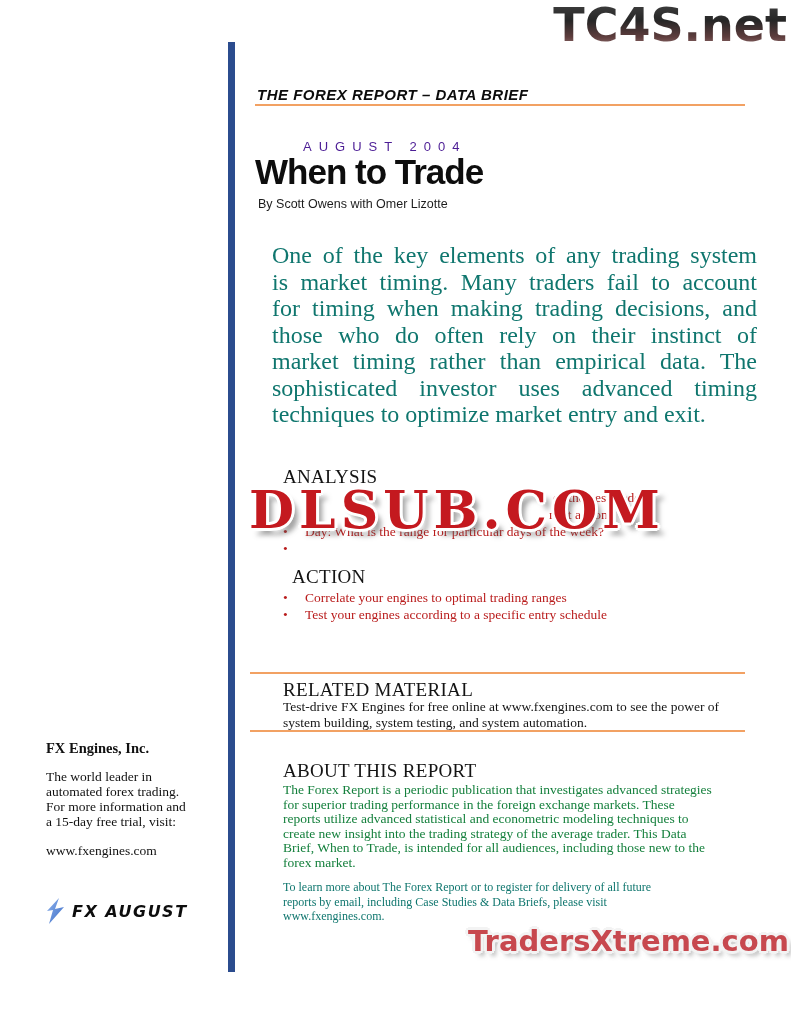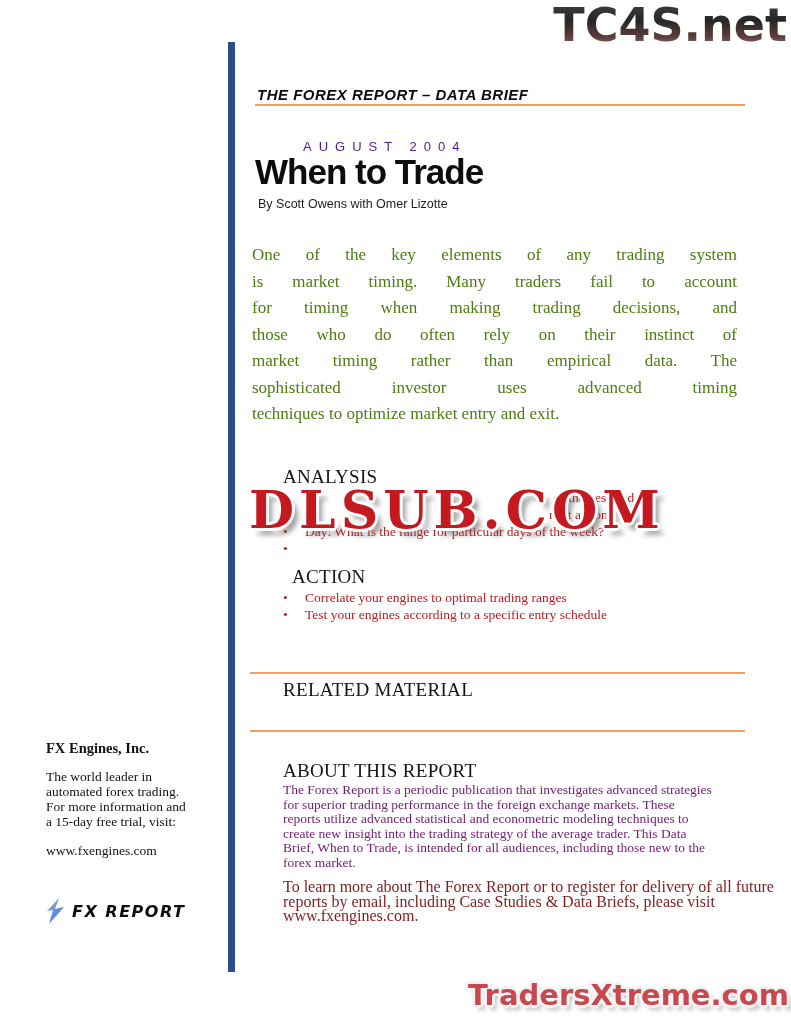--- a/index.html
+++ b/index.html
@@ -31,22 +31,22 @@
   }
   .title {
     position:absolute; left:255px; top:152px; font-family:"Liberation Sans", sans-serif;
     font-weight:bold; font-size:35px; letter-spacing:-1px; color:#0d0d0d; white-space:nowrap;
   }
   .byline {
     position:absolute; left:258px; top:197px; font-family:"Liberation Sans", sans-serif;
     font-size:12.5px; color:#1c1c1c; white-space:nowrap;
   }
 
-  .intro { position:absolute; left:252px; top:242px; width:485px; color:#4d7c0f;
-           font-size:17px; line-height:26.5px; }
+  .intro { position:absolute; left:272px; top:242px; width:485px; color:#0f766e;
+           font-size:24px; line-height:26.5px; }
   .intro .jl { white-space:nowrap; text-align:justify; text-align-last:justify; }
   .intro .jl:last-child { text-align-last:left; }
 
   .h-serif { position:absolute; font-family:Liberation Serif, serif; font-size:19px;
              color:#141414; letter-spacing:0.3px; white-space:nowrap; }
   .analysis-h { left:283px; top:466px; }
   .action-h   { left:283px; top:566px;margin-left:9px; }
   .related-h  { left:283px; top:679px; }
   .about-h    { left:283px; top:760px; }
 
@@ -75,33 +75,33 @@
   .rule.r2 { top:730px; }
 
   .related-t { position:absolute; left:283px; top:699px; font-size:13.5px; line-height:16px; color:#141414; }
   .related-t div { white-space:nowrap; }
 
   .side-company { position:absolute; left:46px; top:740px; font-weight:bold; font-size:14.5px; white-space:nowrap; }
   .side-tag { position:absolute; left:46px; top:769px; font-size:13.5px; line-height:15px; }
   .side-tag div { white-space:nowrap; }
   .side-url { position:absolute; left:46px; top:843px; font-size:13.5px; white-space:nowrap; }
 
-  .about-p1 { position:absolute; left:283px; top:783px; font-size:13.5px; line-height:14.5px; color:#701a75; }
-  .about-p2 { position:absolute; left:283px; top:880px; font-size:16px; line-height:14.5px; color:#7f1d1d; }
+  .about-p1 { position:absolute; left:283px; top:783px; font-size:13.5px; line-height:14.5px; color:#15803d; }
+  .about-p2 { position:absolute; left:283px; top:880px; font-size:12px; line-height:14.5px; color:#0f766e; }
   .about-p1 div, .about-p2 div { white-space:nowrap; }
 
   .fxlogo { position:absolute; left:44px; top:897px; display:flex; align-items:center; gap:6px; }
   .fxlogo-text {
     font-family:"DejaVu Sans", sans-serif; font-style:italic; font-weight:bold;
     font-size:16px; letter-spacing:1.5px; color:#0d0d0d; white-space:nowrap;
   }
 
   
   .txm {
-    position:absolute; left:468px; top:978px;
+    position:absolute; left:468px; top:924px;
     font-family:"DejaVu Sans", sans-serif; font-weight:bold; font-size:29px;
     color:#C7484E; white-space:nowrap;
     text-shadow:
       -2px -2px 0 #f3f3f3, 2px -2px 0 #f3f3f3, -2px 2px 0 #f3f3f3, 2px 2px 0 #f3f3f3,
       -3px 0 0 #f3f3f3, 3px 0 0 #f3f3f3, 0 -3px 0 #f3f3f3, 0 3px 0 #f3f3f3,
       4px 5px 4px rgba(120,120,120,0.5);
   }
 </style>
 </head>
 <body>
@@ -157,20 +157,24 @@
         <span class="btxt">Correlate your engines to optimal trading ranges</span>
       </div>
     <div class="row">
         <span class="bdot"></span>
         <span class="btxt">Test your engines according to a specific entry schedule</span>
       </div>
   </div>
 
   <div class="rule r1"></div>
   <div class="h-serif related-h">RELATED MATERIAL</div>
+  <div class="related-t">
+    <div>Test-drive FX Engines for free online at www.fxengines.com to see the power of</div>
+    <div>system building, system testing, and system automation.</div>
+  </div>
   <div class="rule r2"></div>
 
   <div class="side-company">FX Engines, Inc.</div>
   <div class="side-tag">
     <div>The world leader in</div>
     <div>automated forex trading.</div>
     <div>For more information and</div>
     <div>a 15-day free trial, visit:</div>
   </div>
   <div class="side-url">www.fxengines.com</div>
@@ -193,18 +197,18 @@
   <div class="fxlogo">
     <svg width="22" height="28" viewBox="0 0 22 28">
       <defs>
         <linearGradient id="boltg" x1="0" y1="0" x2="1" y2="1">
           <stop offset="0" stop-color="#8FB3EC"></stop>
           <stop offset="1" stop-color="#3B6CC7"></stop>
         </linearGradient>
       </defs>
       <path d="M15 1 L3 14 L9 13 L5 27 L20 10 L11 12 Z" fill="url(#boltg)"></path>
     </svg>
-    <span class="fxlogo-text">FX REPORT</span>
+    <span class="fxlogo-text">FX AUGUST</span>
   </div>
 
   <div class="txm">TradersXtreme.com</div>
 
 </div>
 
 </body></html>

